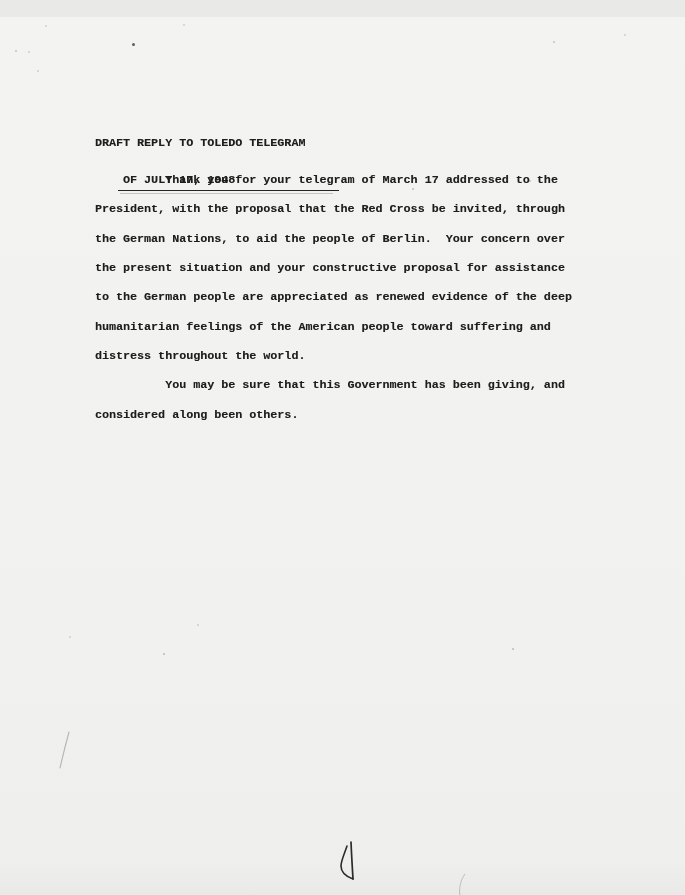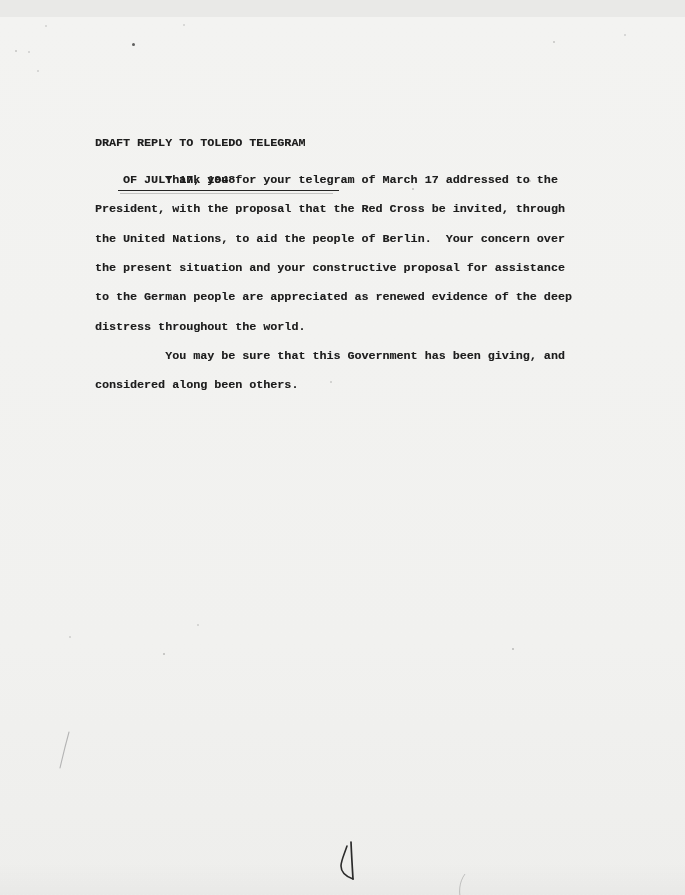--- a/index.html
+++ b/index.html
@@ -102,23 +102,24 @@
 
   <header class="doc-header">
     <span class="title-line">DRAFT REPLY TO TOLEDO TELEGRAM</span>
     <span class="title-line title-underlined">OF JULY 17, 1948</span>
   </header>
 
   <main class="doc-body">
     <div class="para">
       <div class="body-line">          Thank you for your telegram of March 17 addressed to the</div>
       <div class="body-line">President, with the proposal that the Red Cross be invited, through</div>
-      <div class="body-line">the United Nations, to aid the people of Berlin.  Your concern over</div>
+      <div class="body-line">the German Nations, to aid the people of Berlin.  Your concern over</div>
       <div class="body-line">the present situation and your constructive proposal for assistance</div>
       <div class="body-line">to the German people are appreciated as renewed evidence of the deep</div>
+      <div class="body-line">humanitarian feelings of the American people toward suffering and</div>
       <div class="body-line">distress throughout the world.</div>
     </div>
     <div class="para">
       <div class="body-line">          You may be sure that this Government has been giving, and</div>
       <div class="body-line">considered along been others.</div>
     </div>
   </main>
 
   <svg class="mark-svg" style="left:330px; top:815px;" width="40" height="60" viewBox="0 0 40 60">
     <path d="M21,10 C21.6,24 22.4,37 23,47" fill="none" stroke="#2b2b2b" stroke-width="1.7" stroke-linecap="round"></path>

